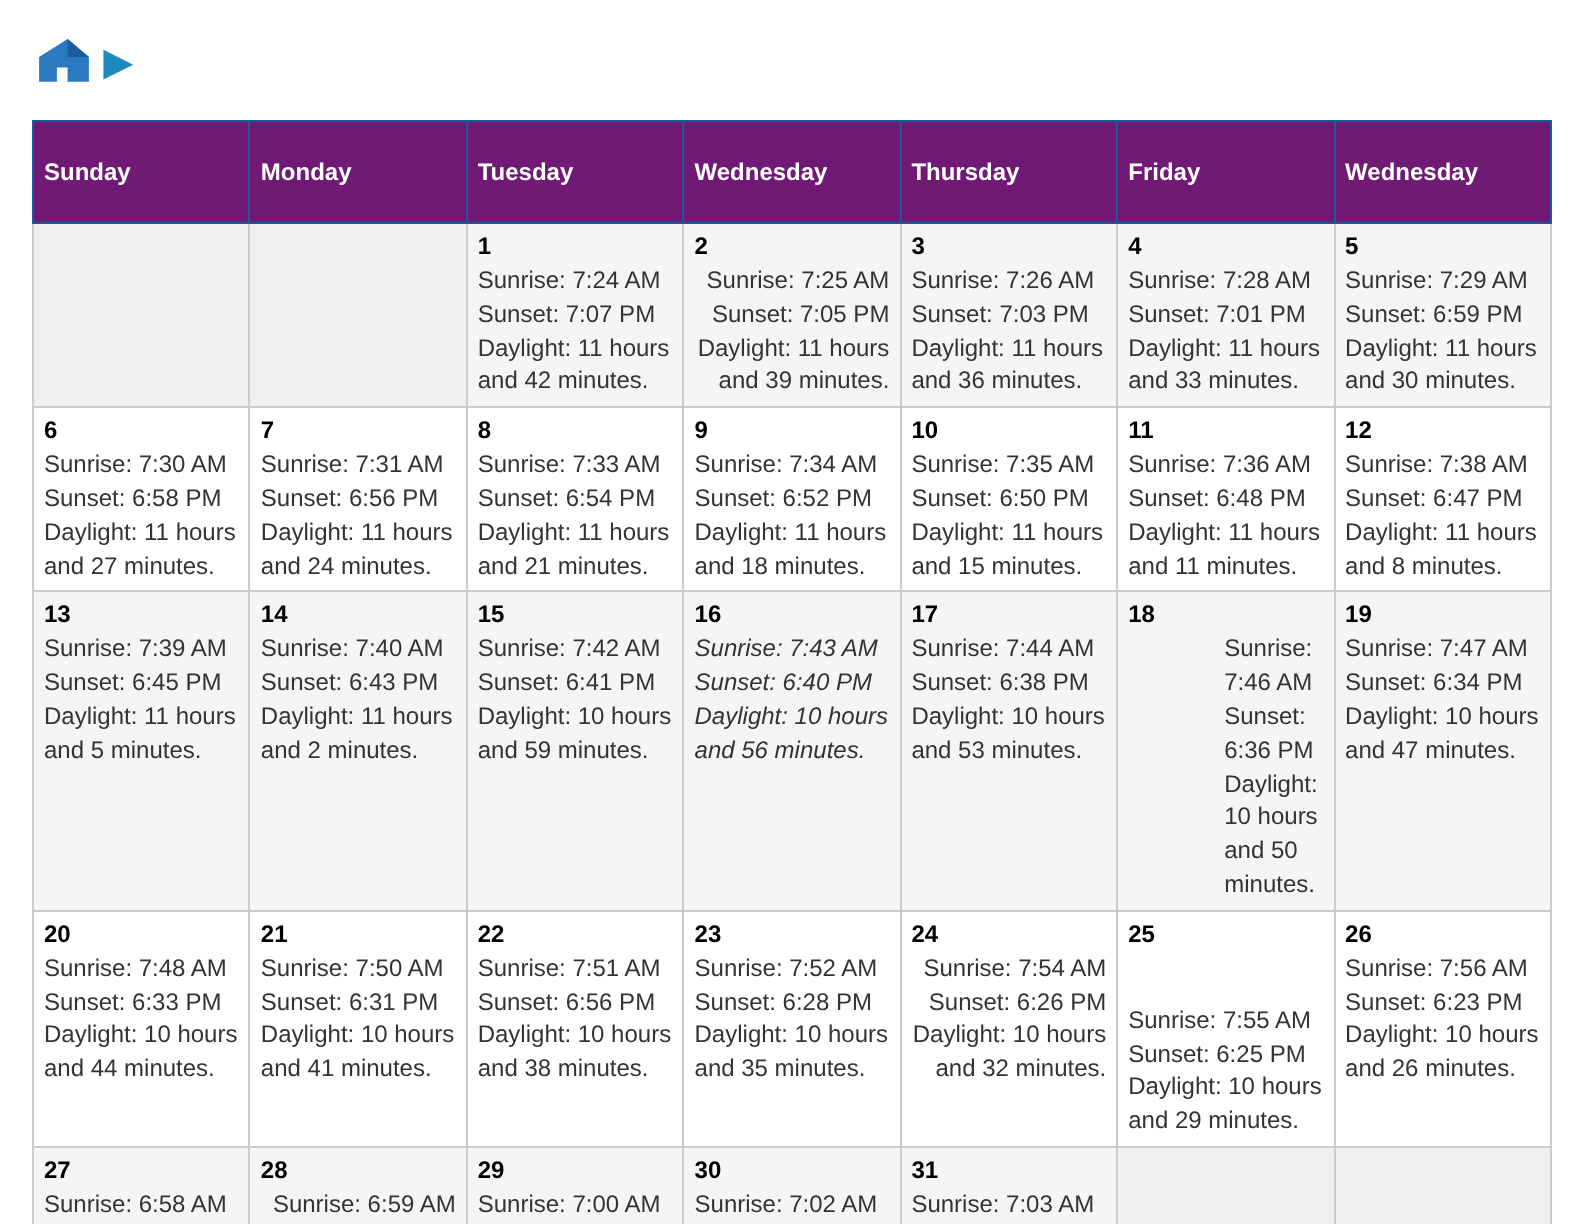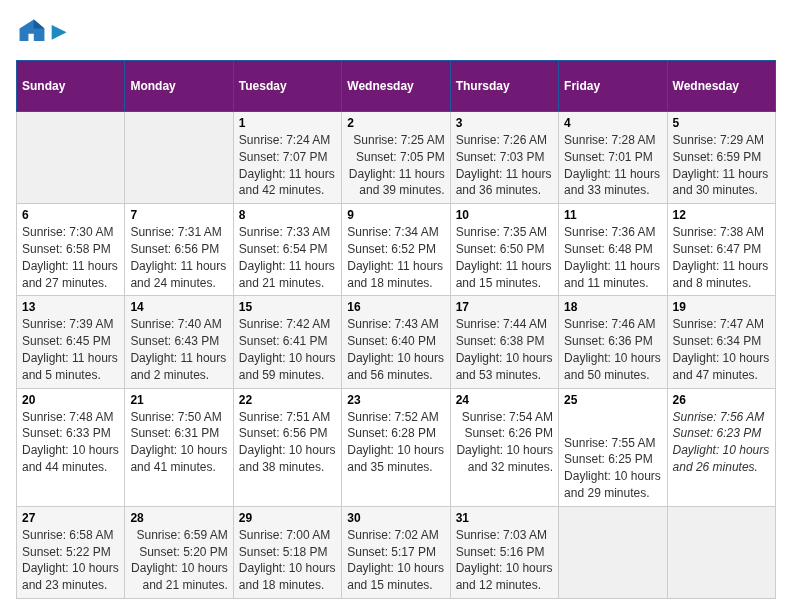--- a/index.html
+++ b/index.html
@@ -216,33 +216,33 @@
 Daylight: 11 hours and 2 minutes.</div>
         </td>
         <td>
           <span class="day-num">15</span>
           <div class="day-info" style="white-space: pre-line;">Sunrise: 7:42 AM
 Sunset: 6:41 PM
 Daylight: 10 hours and 59 minutes.</div>
         </td>
         <td>
           <span class="day-num">16</span>
-          <div class="day-info" style="white-space: pre-line;">Sunrise: 7:43 AM
+          <div class="day-info" style="white-space: pre-line; font-style: italic;">Sunrise: 7:43 AM
 Sunset: 6:40 PM
 Daylight: 10 hours and 56 minutes.</div>
         </td>
         <td>
           <span class="day-num">17</span>
           <div class="day-info" style="white-space: pre-line;">Sunrise: 7:44 AM
 Sunset: 6:38 PM
 Daylight: 10 hours and 53 minutes.</div>
         </td>
         <td>
           <span class="day-num">18</span>
-          <div class="day-info" style="white-space: pre-line;">Sunrise: 7:46 AM
+          <div class="day-info" style="white-space: pre-line; margin-left: 48px;">Sunrise: 7:46 AM
 Sunset: 6:36 PM
 Daylight: 10 hours and 50 minutes.</div>
         </td>
         <td>
           <span class="day-num">19</span>
           <div class="day-info" style="white-space: pre-line;">Sunrise: 7:47 AM
 Sunset: 6:34 PM
 Daylight: 10 hours and 47 minutes.</div>
         </td>
       </tr>
@@ -278,21 +278,21 @@
 Daylight: 10 hours and 32 minutes.</div>
         </td>
         <td>
           <span class="day-num">25</span>
           <div class="day-info" style="white-space: pre-line; margin-top: 28px;">Sunrise: 7:55 AM
 Sunset: 6:25 PM
 Daylight: 10 hours and 29 minutes.</div>
         </td>
         <td>
           <span class="day-num">26</span>
-          <div class="day-info" style="white-space: pre-line; font-style: italic;">Sunrise: 7:56 AM
+          <div class="day-info" style="white-space: pre-line;">Sunrise: 7:56 AM
 Sunset: 6:23 PM
 Daylight: 10 hours and 26 minutes.</div>
         </td>
       </tr>
       <tr>
         <td>
           <span class="day-num">27</span>
           <div class="day-info" style="white-space: pre-line;">Sunrise: 6:58 AM
 Sunset: 5:22 PM
 Daylight: 10 hours and 23 minutes.</div>

